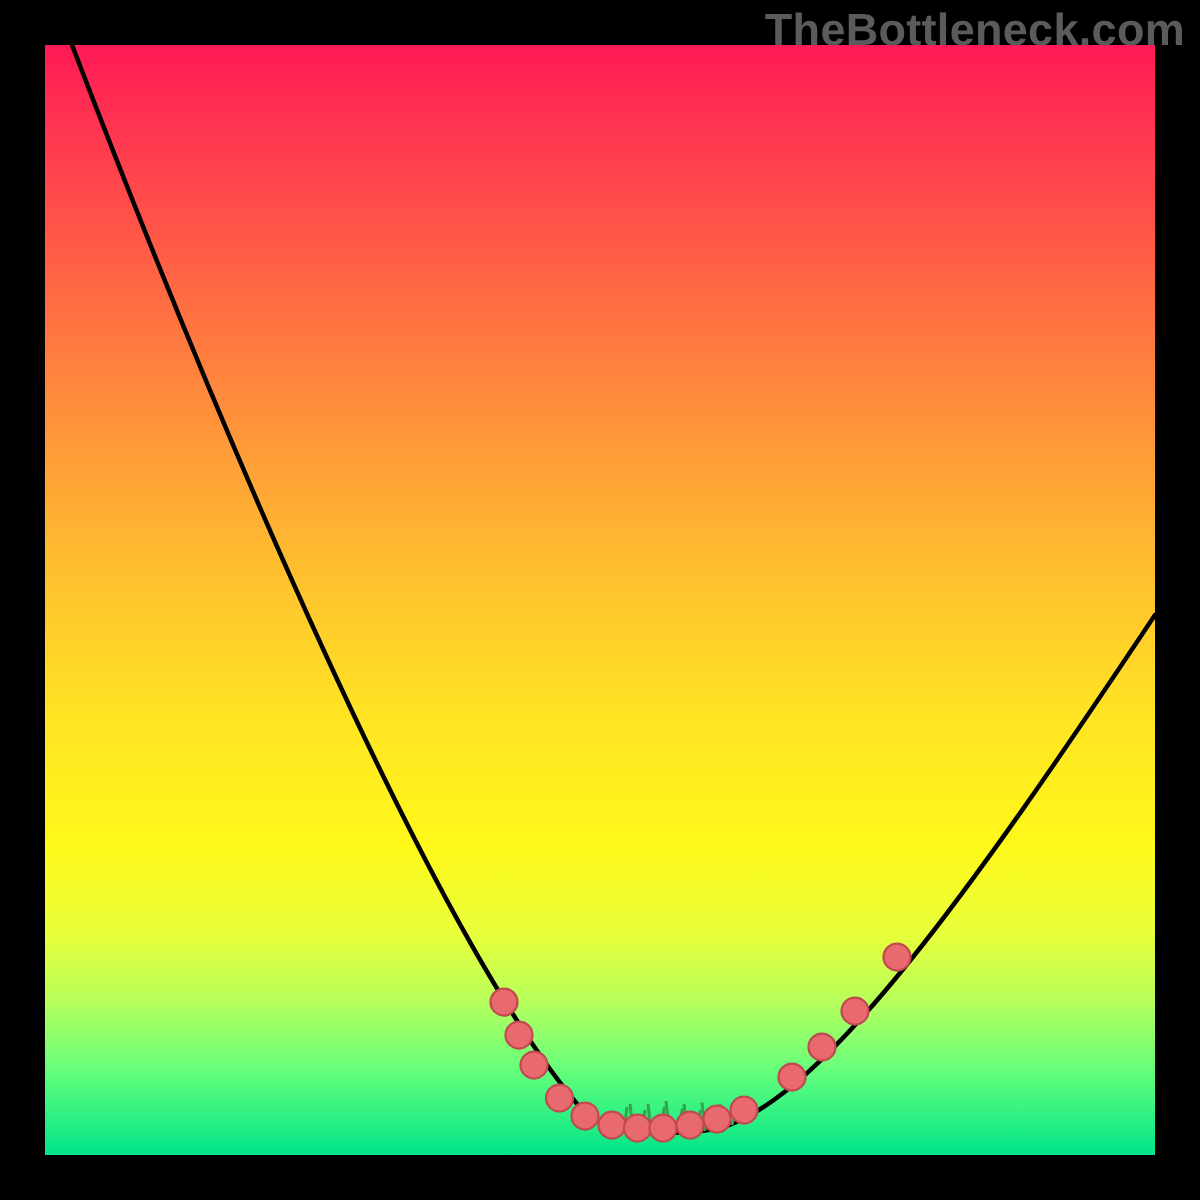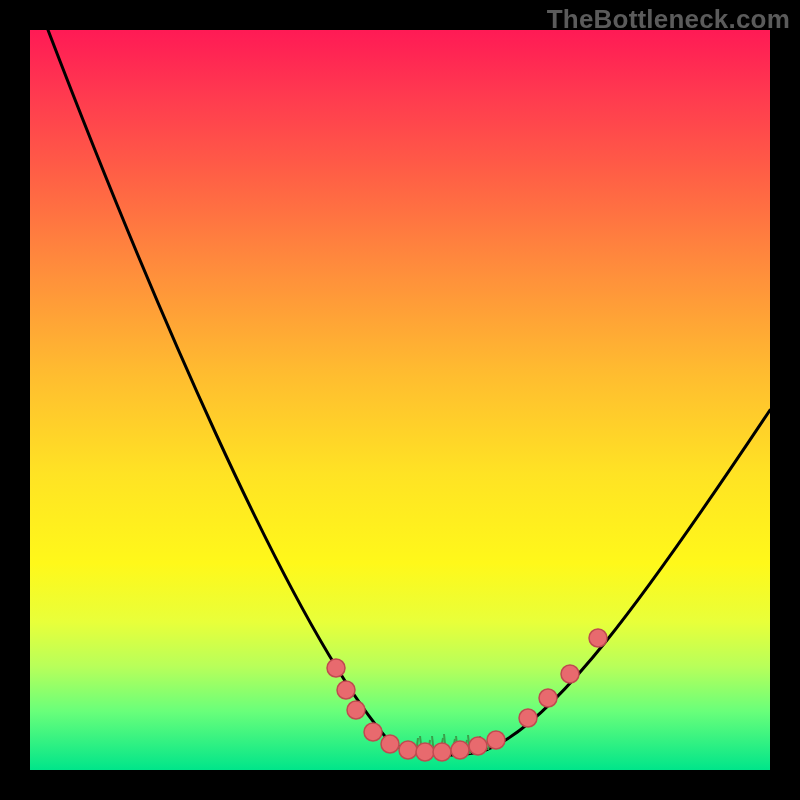--- a/index.html
+++ b/index.html
@@ -36,21 +36,21 @@
       #b8ff5a 86%,
       #6aff7a 92%,
       #00e58a 100%);
   }
   .watermark {
     position: absolute;
     top: 4px;
     right: 10px;
     color: #5b5b5b;
     font-family: Arial, Helvetica, sans-serif;
-    font-size: 26px;
+    font-size: 30px;
     font-weight: 600;
     letter-spacing: 0.2px;
     user-select: none;
   }
   svg {
     position: absolute;
     left: 0;
     top: 0;
   }
 </style>

